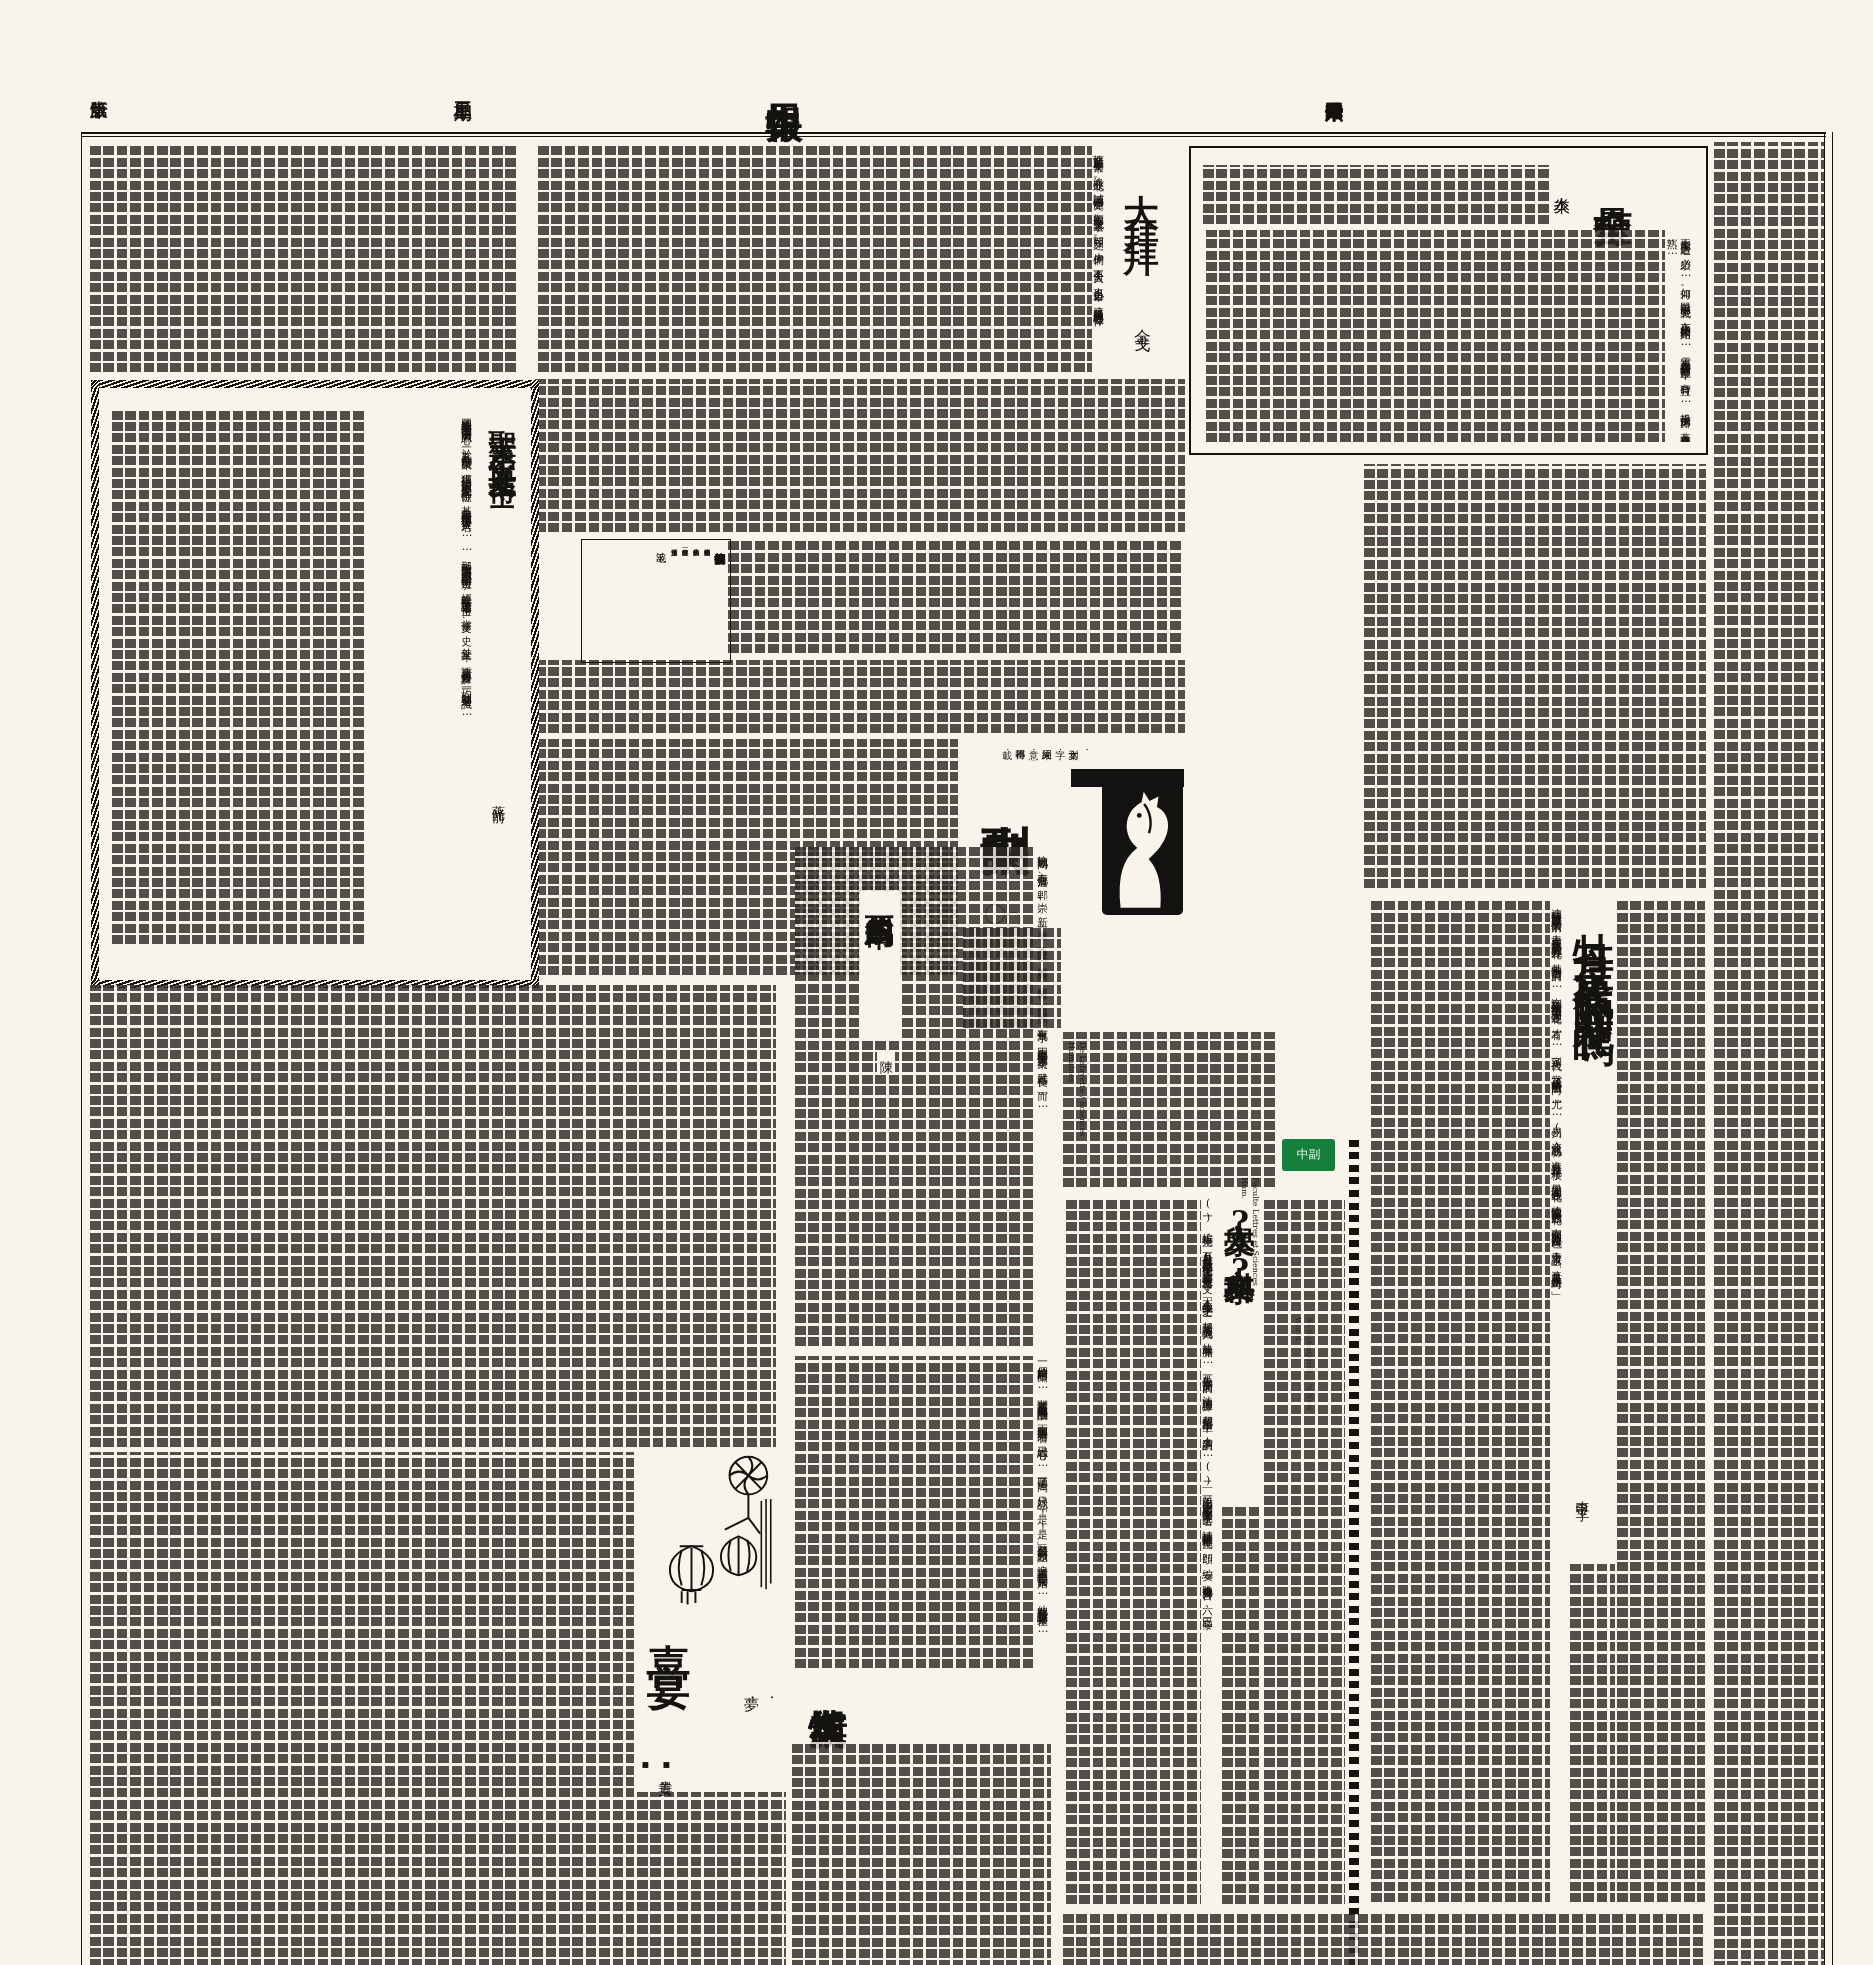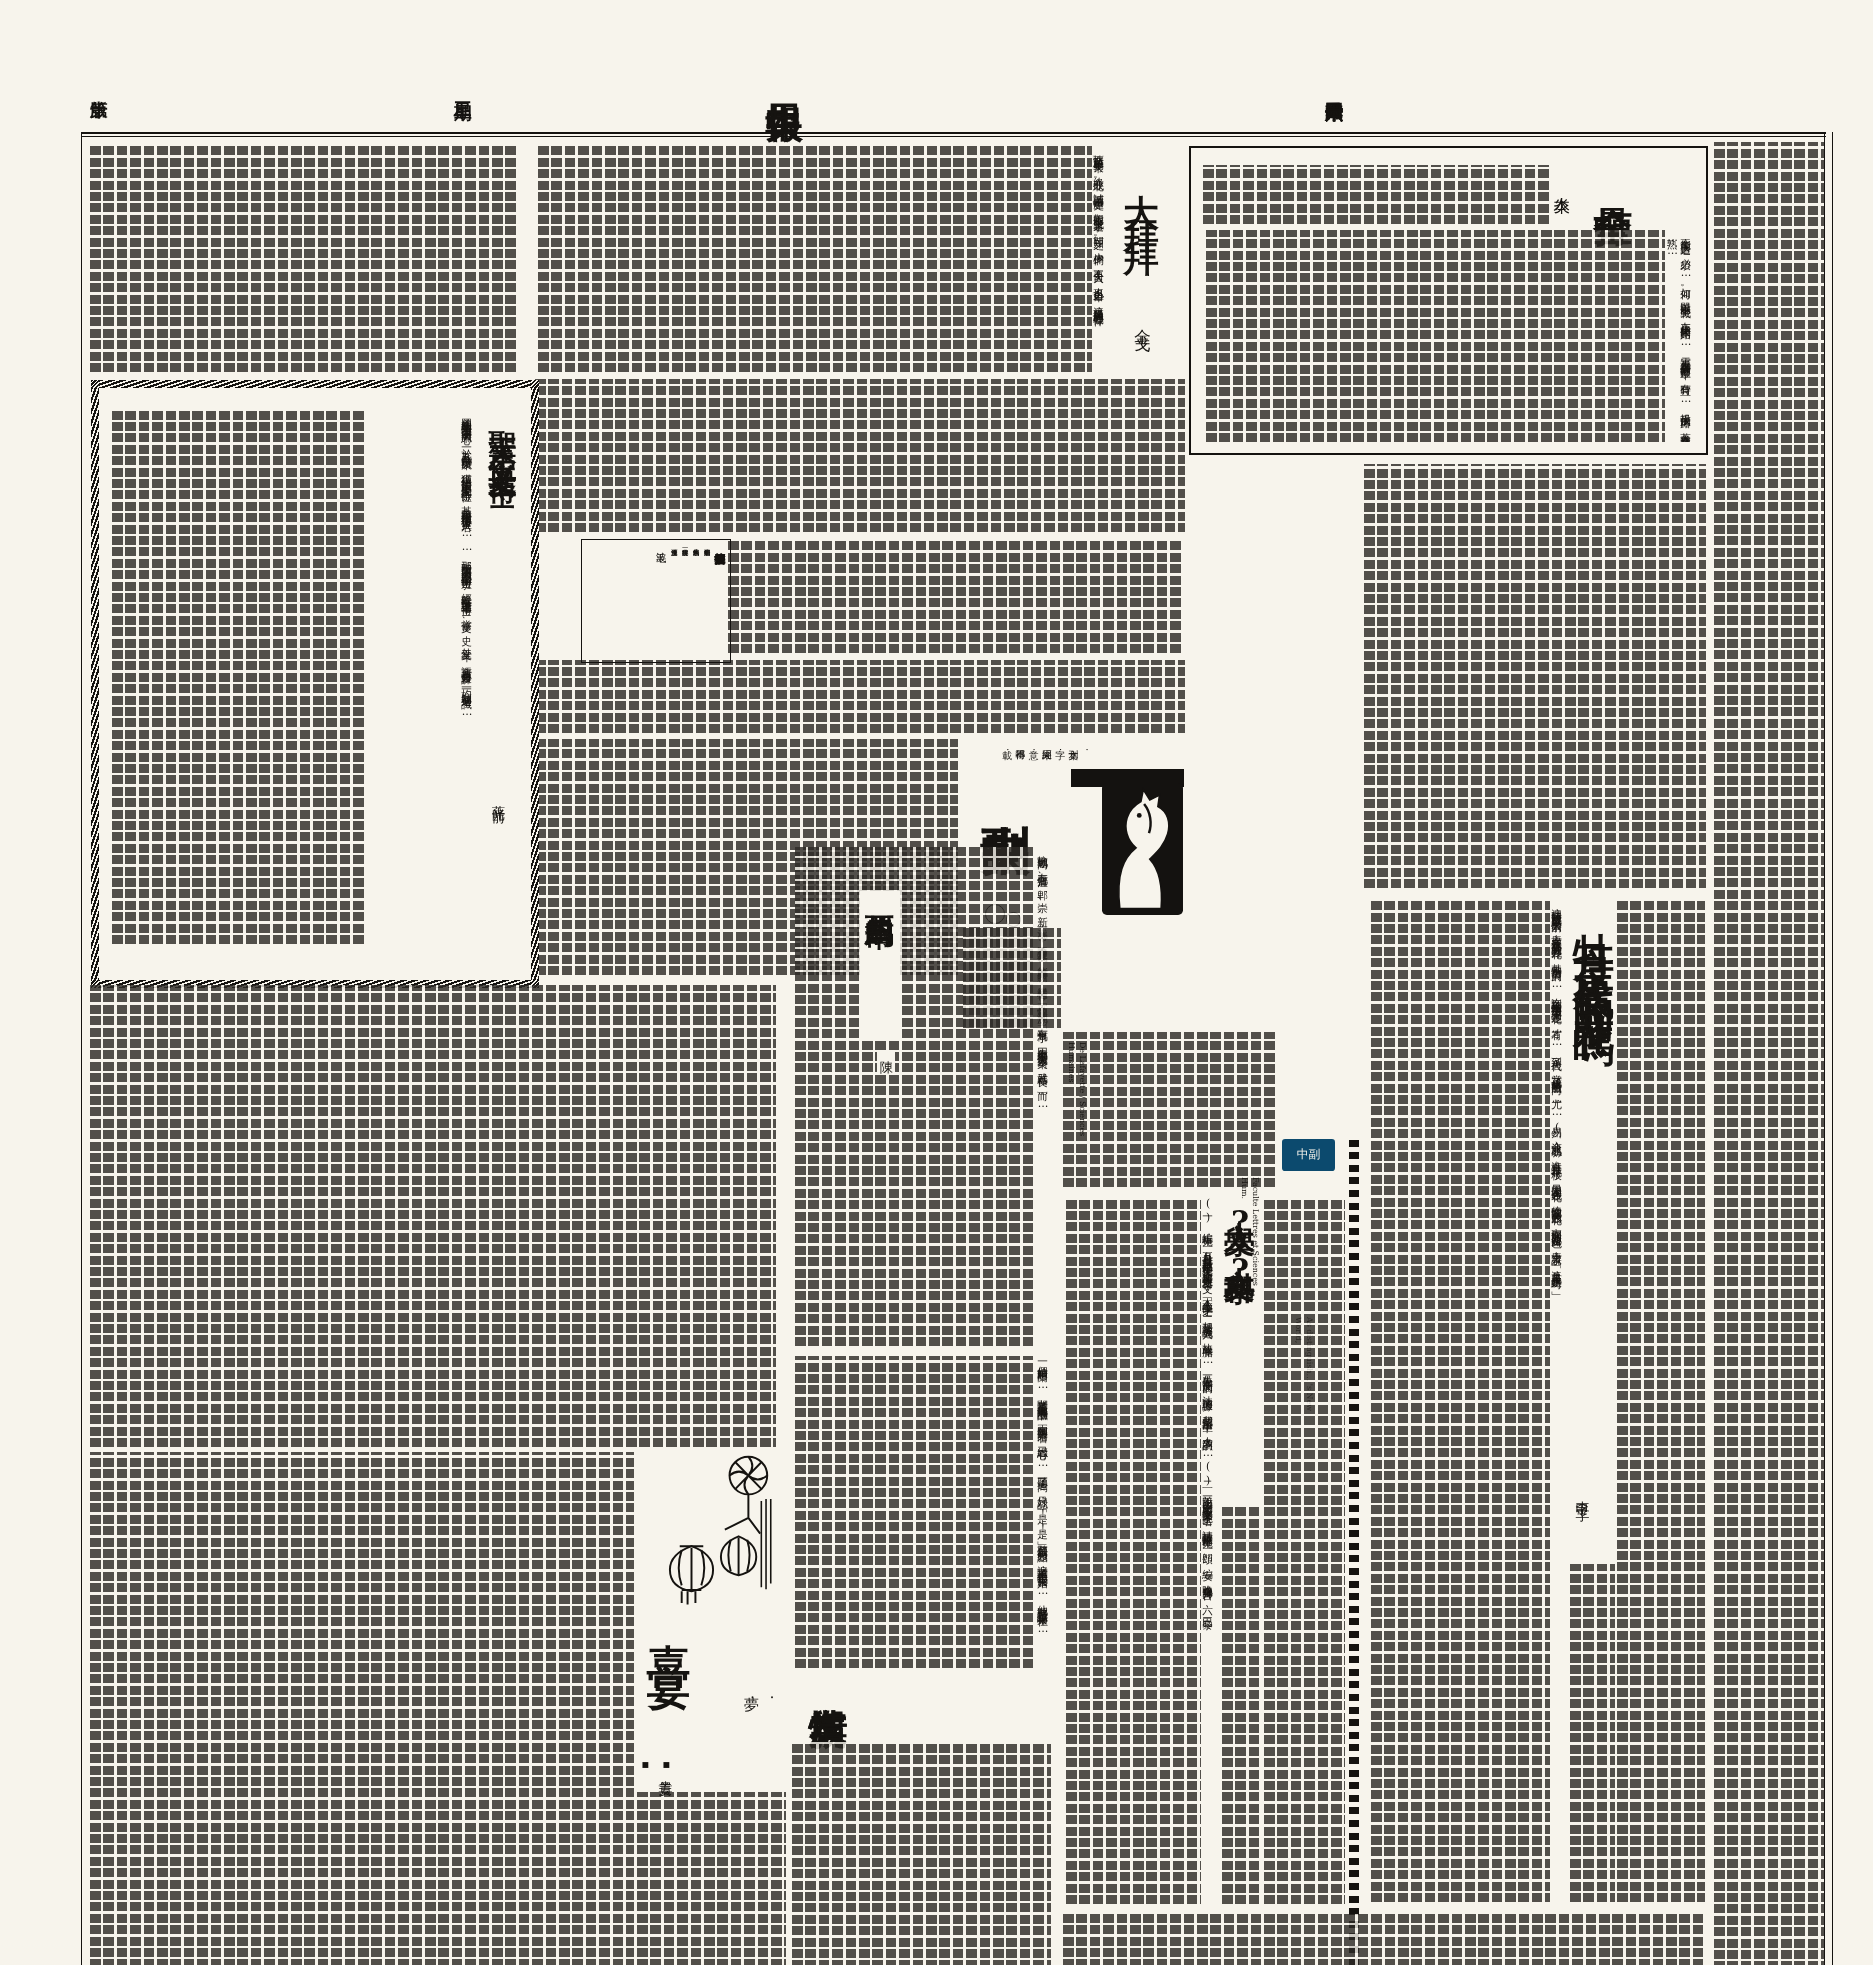--- a/index.html
+++ b/index.html
@@ -8,21 +8,21 @@
   .abs{position:absolute;}
   .vt{writing-mode:vertical-rl;text-orientation:upright;}
   .hrl{writing-mode:vertical-rl;text-orientation:upright;line-height:1;}
   .lat{writing-mode:vertical-rl;}
   .b{font-weight:bold;}
   .gk{background-color:#2e2b27;opacity:.82;background-image:
       repeating-linear-gradient(90deg,rgba(247,244,236,0) 0 10.6px,#f7f4ec 10.6px 13.4px),
       repeating-linear-gradient(0deg,rgba(247,244,236,0) 0 9px,#f7f4ec 9px 11.4px);}
   .bx{border:1.2px solid #151310;}
   .bx2{border:2.8px double #151310;}
-  .blk{background:#0c4a6e;color:#f7f4ec;}
+  .blk{background:#15803d;color:#f7f4ec;}
   .rule{background:#151310;}
   .art{display:flex;flex-direction:row-reverse;overflow:hidden;}
   .ex{writing-mode:vertical-rl;text-orientation:upright;flex:0 0 auto;max-width:46%;
       overflow:hidden;font-size:10.6px;line-height:1.26;letter-spacing:1.2px;}
   .art .gkfill{flex:1 1 auto;margin-left:3.1px;}
   .ex-only{overflow:hidden;}
   .deco{border:8.6px solid transparent;
         border-image:repeating-linear-gradient(135deg,#151310 0 4.3px,#f7f4ec 4.3px 7.5px) 22;}
   .dash-v{background:repeating-linear-gradient(0deg,#151310 0 7px,transparent 7px 12.6px);}
   .sq{background:#141210;}

